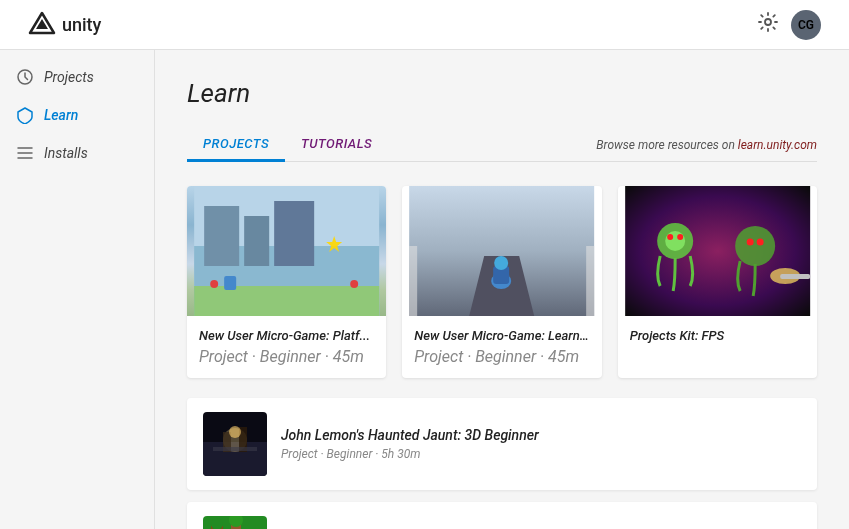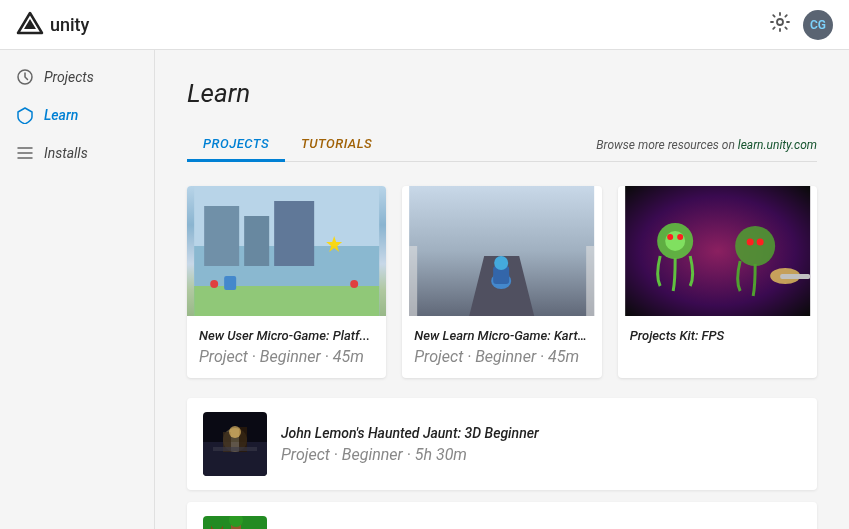--- a/index.html
+++ b/index.html
@@ -11,21 +11,21 @@
       overflow: hidden;
     }
 
     
     .topbar {
       display: flex;
       align-items: center;
       justify-content: space-between;
       background: #fff;
       height: 50px;
-      padding: 0 16px;
+      padding: 0 28px;
       border-bottom: 1px solid #e0e0e0;
     }
     .topbar-left {
       display: flex;
       align-items: center;
       gap: 8px;
     }
     .unity-logo {
       display: flex;
       align-items: center;
@@ -48,21 +48,21 @@
     .gear-icon {
       font-size: 20px;
       color: #555;
       cursor: pointer;
     }
     .avatar-badge {
       width: 30px;
       height: 30px;
       border-radius: 50%;
       background: #5a6472;
-      color: #7dd3fc;
+      color: #000000;
       display: flex;
       align-items: center;
       justify-content: center;
       font-size: 12px;
       font-weight: 600;
       cursor: pointer;
     }
 
     
     .layout {
@@ -123,36 +123,36 @@
       margin-bottom: 24px;
     }
     .tabs {
       display: flex;
       gap: 0;
     }
     .tab {
       padding: 8px 16px;
       font-size: 13px;
       font-weight: 500;
-      color: #a16207;
+      color: #701a75;
       cursor: pointer;
       border-bottom: 3px solid transparent;
       margin-bottom: -1px;
       letter-spacing: 0.5px;
     }
     .tab.active {
       color: #0080d4;
       border-bottom: 3px solid #0080d4;
     }
     .browse-link {
       font-size: 12px;
       color: #555;
     }
     .browse-link a {
-      color: #14532d;
+      color: #7f1d1d;
       text-decoration: none;
     }
 
     
     .cards-grid {
       display: grid;
       grid-template-columns: repeat(3, 1fr);
       gap: 16px;
       margin-bottom: 20px;
       margin-top: 24px;
@@ -207,21 +207,21 @@
     .list-info {
       flex: 1;
     }
     .list-title {
       font-size: 14px;
       font-weight: 500;
       color: #222;
       margin-bottom: 4px;
     }
     .list-meta {
-      font-size: 16px;
+      font-size: 12px;
       color: #888;
     }
 
     
     .thumb-platformer {
       background: linear-gradient(180deg, #b8d4e8 0%, #8ab4d0 30%, #c8d8e8 60%, #b0c8a0 80%, #98b888 100%);
       width: 100%;
       height: 100%;
       position: relative;
     }
@@ -342,21 +342,21 @@
 
             <rect x="0" y="60" width="8" height="70" fill="#e0e0e0" opacity="0.6"></rect>
             <rect x="177" y="60" width="8" height="70" fill="#e0e0e0" opacity="0.6"></rect>
 
             <ellipse cx="92" cy="95" rx="10" ry="8" fill="#4488cc"></ellipse>
             <rect x="84" y="80" width="16" height="18" fill="#3366aa" rx="3"></rect>
             <circle cx="92" cy="77" r="7" fill="#44aadd"></circle>
           </svg>
         </div>
         <div class="card-body">
-          <div class="card-title">New Learn Micro-Game: Karti...</div>
+          <div class="card-title">New User Micro-Game: Learn...</div>
           <div class="card-meta">Project · Beginner · 45m</div>
         </div>
       </div>
 
       <div class="card">
         <div class="card-thumb">
           <svg width="100%" height="100%" viewBox="0 0 185 130" xmlns="http://www.w3.org/2000/svg">
             <defs>
               <radialGradient id="fpsGrad" cx="50%" cy="50%" r="70%">
                 <stop offset="0%" stop-color="#8b2060"></stop>

